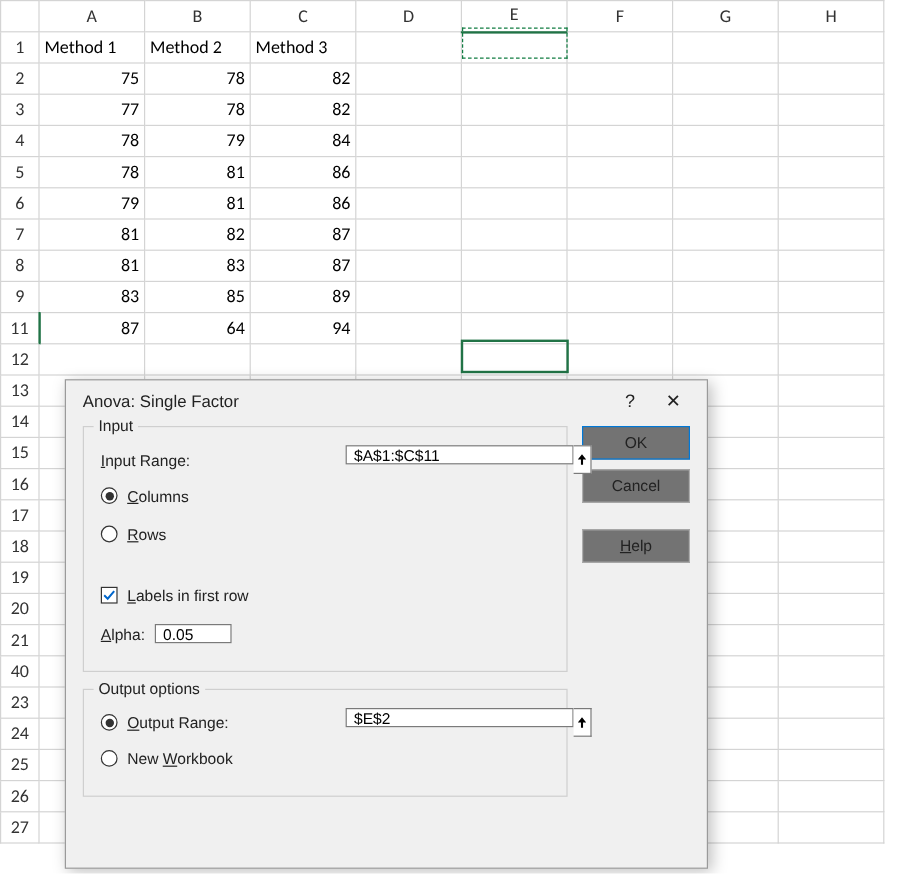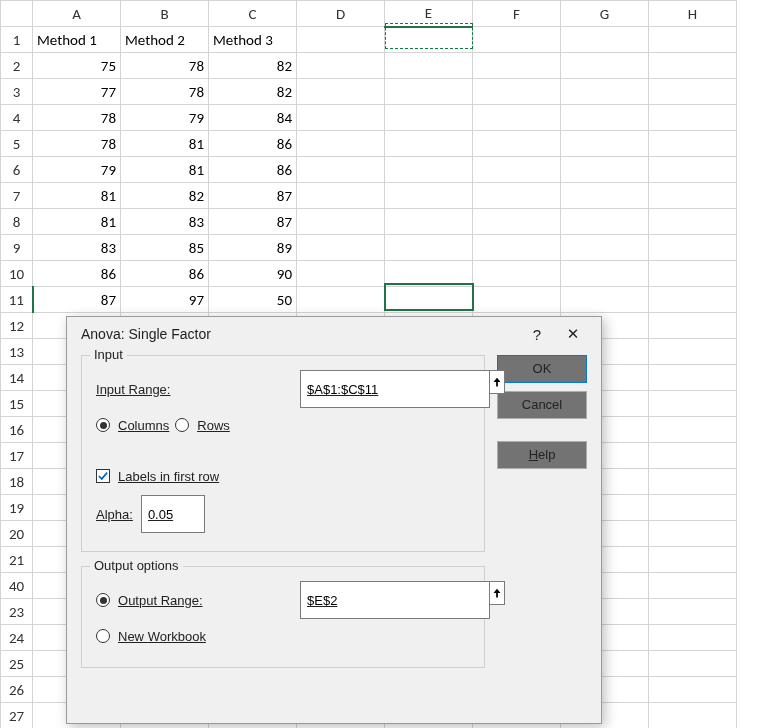--- a/index.html
+++ b/index.html
@@ -60,21 +60,21 @@
     .active-hdr-row { border-right: 2px solid #217346 !important; }
     .selected-cell {
       position: absolute;
       border: 2px solid #217346;
       background: transparent;
       pointer-events: none;
     }
 
     .dialog {
       position: absolute;
-      left: 66px;
+      left: 54px;
       top: 316px;
       width: 536px;
       height: 408px;
       background: #f0f0f0;
       border: 1px solid #9a9a9a;
       box-shadow: 3px 3px 12px rgba(0,0,0,0.25);
       font-family: "Segoe UI", Tahoma, sans-serif;
       font-size: 13px;
       color: #222;
     }
@@ -89,21 +89,21 @@
       width: 36px;
       text-align: center;
       font-size: 15px;
       cursor: default;
     }
     .content {
       display: flex;
       padding: 6px 14px 14px 14px;
       gap: 12px;
     }
-    .main-col { flex: 1; text-decoration: underline; }
+    .main-col { flex: 1; }
     .btn-col { width: 92px; display:flex; flex-direction:column; gap:8px; }
     .btn {
       height: 28px;
       background: #737373;
       border: 1px solid #adadad;
       font-size: 13px;
       text-align: center;
       line-height: 26px;
       cursor: default;
     }
@@ -121,21 +121,21 @@
       background: #f0f0f0;
       padding: 0 4px;
       font-size: 13px;
     }
     .row { display: flex; align-items: center; margin: 4px 0; min-height: 26px; }
     .lbl2 { width: 204px; }
     .u { text-decoration: underline; }
     .txt {
       background: #fff;
       border: 1px solid #7a7a7a;
-      height: 38px;
+      height: 16px;
       padding: 0 6px;
       font-family: inherit;
       font-size: 13px;
     }
     .range-wrap { display:flex; width: 170px; }
     .range-wrap .txt { flex:1; border-right: 1px solid #7a7a7a; }
     .range-btn {
       width: 24px; height:24px;
       border:1px solid #7a7a7a;
       border-left:none;
@@ -275,35 +275,24 @@
         <td class="colA">83</td>
         <td class="colB">85</td>
         <td class="colC">89</td>
         <td class="colD"></td>
         <td class="colE"></td>
         <td class="colF"></td>
         <td class="colG"></td>
         <td class="colH"></td>
       </tr>
       <tr>
-        <td class="row-hdr">10</td>
-        <td class="colA">86</td>
-        <td class="colB">86</td>
-        <td class="colC">90</td>
-        <td class="colD"></td>
-        <td class="colE"></td>
-        <td class="colF"></td>
-        <td class="colG"></td>
-        <td class="colH"></td>
-      </tr>
-      <tr>
         <td class="row-hdr active-hdr-row">11</td>
         <td class="colA">87</td>
-        <td class="colB">97</td>
-        <td class="colC">50</td>
+        <td class="colB">64</td>
+        <td class="colC">94</td>
         <td class="colD"></td>
         <td class="colE"></td>
         <td class="colF"></td>
         <td class="colG"></td>
         <td class="colH"></td>
       </tr>
       <tr>
         <td class="row-hdr">12</td>
         <td class="colA"></td>
         <td class="colB"></td>
@@ -500,21 +489,21 @@
           <div class="range-wrap">
             <input class="txt" value="$A$1:$C$11" style="">
             <div class="range-btn">
               <svg class="arrow-svg" viewBox="0 0 16 16">
                   <path d="M8 3 L4 8 L7 8 L7 13 L9 13 L9 8 L12 8 Z" fill="#000"></path>
                 </svg>
             </div>
           </div>
         </div>
         <div class="row">
-          <div style="display:flex;gap:6px;">
+          <div style="display:flex;flex-direction:column;gap:6px;">
             <label class="row" style="margin:0">
               <span class="radio sel"></span>
               <span><span class="u">C</span><span id="col-rest">olumns</span></span>
             </label>
             <label class="row" style="margin:0">
               <span class="radio"></span>
               <span><span class="u">R</span><span id="row-rest">ows</span></span>
             </label>
           </div>
         </div>

